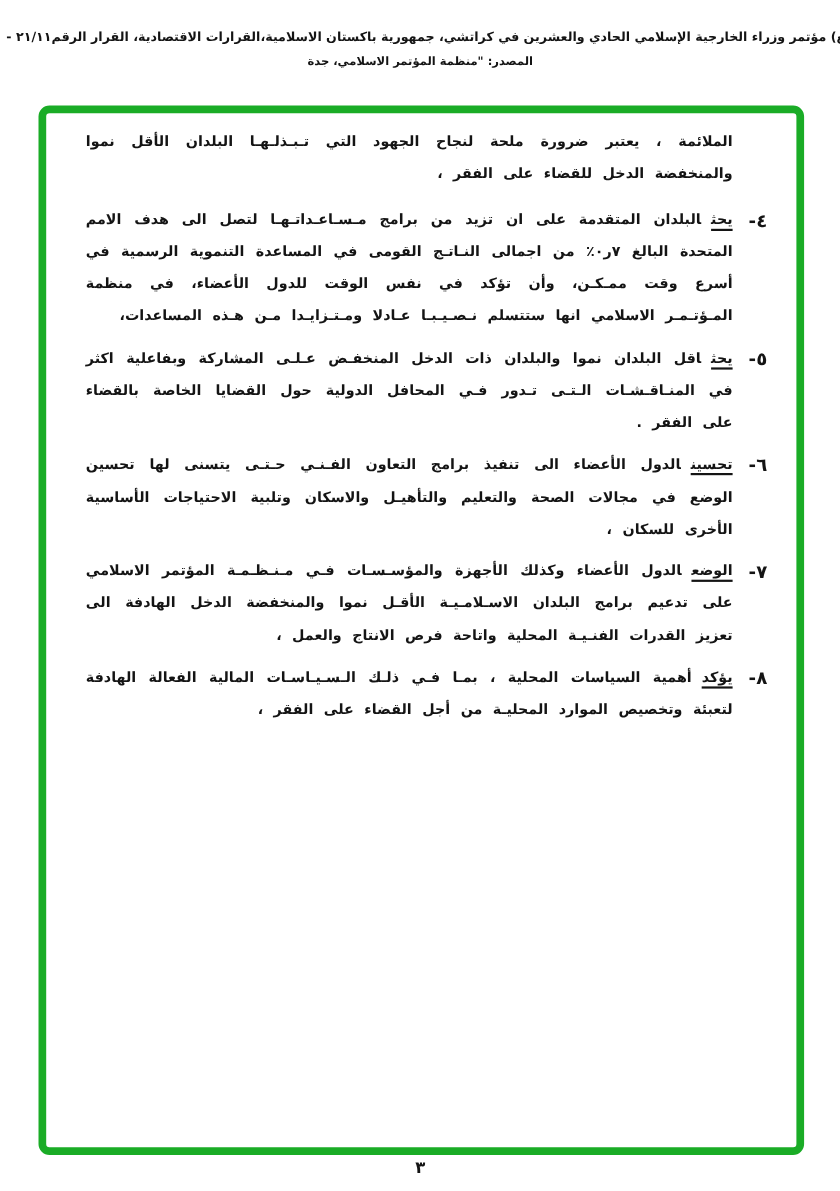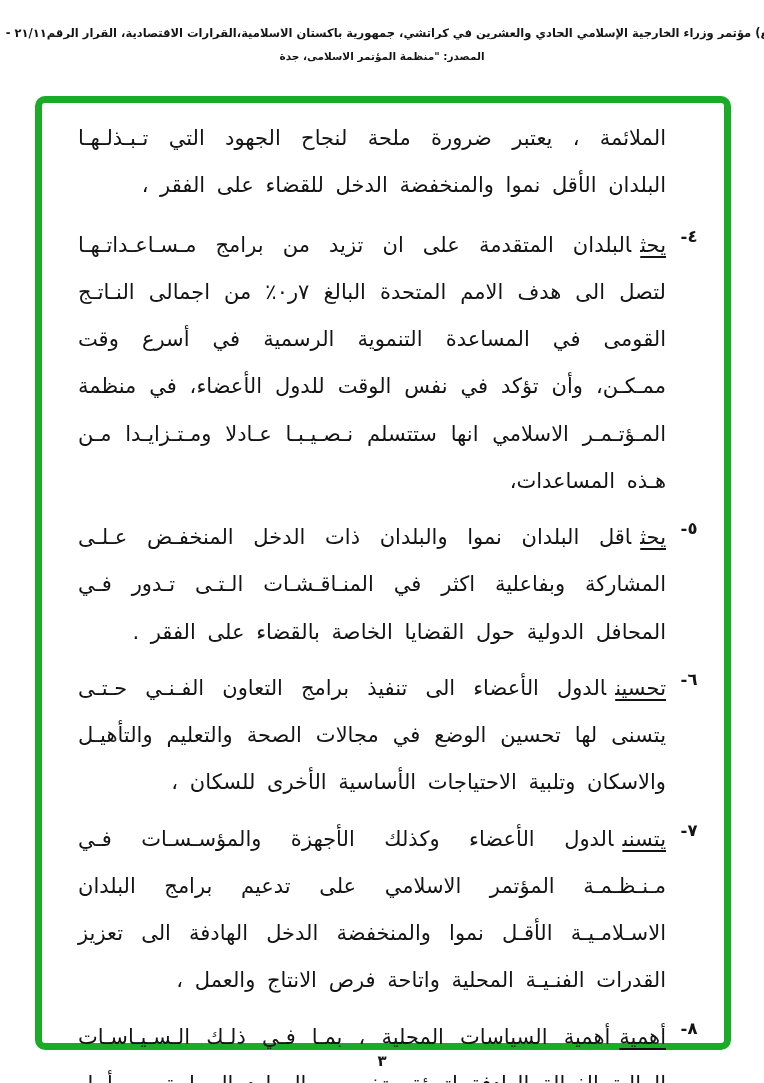--- a/index.html
+++ b/index.html
@@ -31,21 +31,21 @@
   }
   .para{
     display:flex;direction:rtl;margin-bottom:9px;
   }
   .para.intro{margin-bottom:12px;}
   .marker{
     flex:0 0 46px;text-align:center;font-weight:bold;font-size:16.5px;
     direction:ltr;unicode-bidi:isolate;padding-top:5px;letter-spacing:1px;
   }
   .ptext{
-    flex:1;margin:0;text-align:justify;font-weight:normal;font-size:21px;
+    flex:1;margin:0;text-align:justify;font-weight:bold;font-size:13px;
     line-height:2.25;word-spacing:5px;letter-spacing:.2px;color:var(--text-color);
   }
   .verb{
     text-decoration:underline;text-decoration-thickness:1.5px;text-underline-offset:4px;
     margin-left:9px;
   }
   .page-number{
     position:absolute;top:1052px;left:0;width:764px;text-align:center;
     font-size:15px;font-weight:bold;
   }
@@ -78,26 +78,26 @@
         <p class="ptext"><span class="verb">يحث</span><span>اقل البلدان نموا والبلدان ذات الدخل المنخفـض عـلـى المشاركة وبفاعلية اكثر في المنـاقـشـات الـتـى تـدور فـي المحافل الدولية حول القضايا الخاصة بالقضاء على الفقر .</span></p>
       </div>
 
       <div class="para">
         <div class="marker">-٦</div>
         <p class="ptext"><span class="verb">تحسين</span><span>الدول الأعضاء الى تنفيذ برامج التعاون الفـنـي حـتـى يتسنى لها تحسين الوضع في مجالات الصحة والتعليم والتأهيـل والاسكان وتلبية الاحتياجات الأساسية الأخرى للسكان ،</span></p>
       </div>
 
       <div class="para">
         <div class="marker">-٧</div>
-        <p class="ptext"><span class="verb">يتسنى</span><span>الدول الأعضاء وكذلك الأجهزة والمؤسـسـات فـي مـنـظـمـة المؤتمر الاسلامي على تدعيم برامج البلدان الاسـلامـيـة الأقـل نموا والمنخفضة الدخل الهادفة الى تعزيز القدرات الفنـيـة المحلية واتاحة فرص الانتاج والعمل ،</span></p>
+        <p class="ptext"><span class="verb">الوضع</span><span>الدول الأعضاء وكذلك الأجهزة والمؤسـسـات فـي مـنـظـمـة المؤتمر الاسلامي على تدعيم برامج البلدان الاسـلامـيـة الأقـل نموا والمنخفضة الدخل الهادفة الى تعزيز القدرات الفنـيـة المحلية واتاحة فرص الانتاج والعمل ،</span></p>
       </div>
 
       <div class="para">
         <div class="marker">-٨</div>
-        <p class="ptext"><span class="verb">أهمية</span><span>أهمية السياسات المحلية ، بمـا فـي ذلـك الـسـيـاسـات المالية الفعالة الهادفة لتعبئة وتخصيص الموارد المحليـة من أجل القضاء على الفقر ،</span></p>
+        <p class="ptext"><span class="verb">يؤكد</span><span>أهمية السياسات المحلية ، بمـا فـي ذلـك الـسـيـاسـات المالية الفعالة الهادفة لتعبئة وتخصيص الموارد المحليـة من أجل القضاء على الفقر ،</span></p>
       </div>
 
     </div>
   </div>
 
   <div class="page-number">٣</div>
 
 </div>
 
 </body></html>

